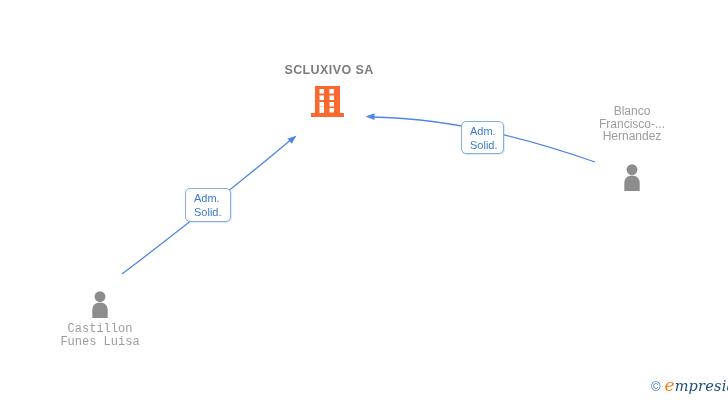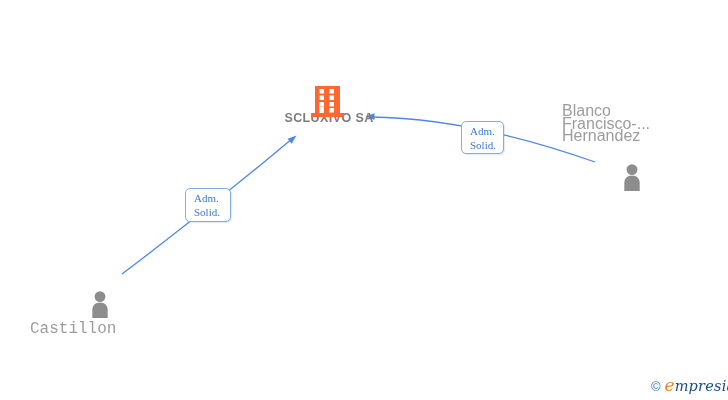--- a/index.html
+++ b/index.html
@@ -3,34 +3,34 @@
 <meta charset="utf-8">
 <style>
   html,body{margin:0;padding:0;background:#fff;}
   .canvas{
     position:relative;width:728px;height:400px;background:#ffffff;overflow:hidden;
     font-family:"Liberation Sans", sans-serif;
   }
   svg.edges{position:absolute;left:0;top:0;}
   .company-title{
     position:absolute;left:254px;top:63px;width:150px;text-align:center;
-    font-size:12.5px;font-weight:bold;color:#7d7d7d;letter-spacing:.4px;margin-top:48px;
+    font-size:12.5px;font-weight:bold;color:#7d7d7d;letter-spacing:.4px;
   }
   .company-icon{position:absolute;left:311px;top:85px;}
   .edge-label{
     position:absolute;background:#fff;border:1px solid #84ade0;border-radius:5px;
     color:#3d79cc;font-size:11px;line-height:13.5px;padding:3px 0 0 8px;
     box-sizing:border-box;box-shadow:1px 1px 1px rgba(120,160,210,.25);
   }
-  .edge-label span{display:block;font-family:Liberation Serif, serif;}
+  .edge-label span{display:block;}
   .edge-label.l1{left:185px;top:188px;width:46px;height:34px;}
   .edge-label.l2{left:461px;top:121px;width:43px;height:33px;}
   .person-icon{position:absolute;}
   .person-name{
-    position:absolute;color:#9c9c9c;font-size:16px;line-height:12.5px;
+    position:absolute;text-align:center;color:#9c9c9c;font-size:12px;line-height:12.5px;
   }
   .person-name span{display:block;}
   .p1-icon{left:88px;top:291px;}
   .p1-name{left:30px;top:323px;width:140px;font-family:Liberation Mono, monospace;}
   .p2-icon{left:620px;top:164px;}
   .p2-name{left:562px;top:105px;width:140px;}
   .footer-logo{
     position:absolute;left:651px;top:375px;display:flex;align-items:baseline;
     text-decoration:none;cursor:pointer;
   }
@@ -77,20 +77,21 @@
   </div>
 
   <div class="person-icon p1-icon">
     <svg width="24" height="27" viewBox="0 0 24 27">
       <circle cx="12" cy="5.6" r="5.4" fill="#8d8d8d"></circle>
       <path d="M12,11.5 C7.2,11.5 4.3,14.6 4.3,19 L4.3,27 L19.7,27 L19.7,19 C19.7,14.6 16.8,11.5 12,11.5 Z" fill="#8d8d8d"></path>
     </svg>
   </div>
   <div class="person-name p1-name">
     <span>Castillon</span>
+    <span>Funes Luisa</span>
   </div>
 
   <div class="person-name p2-name">
     <span>Blanco</span>
     <span>Francisco-...</span>
     <span>Hernandez</span>
   </div>
   <div class="person-icon p2-icon">
     <svg width="24" height="27" viewBox="0 0 24 27">
       <circle cx="12" cy="5.6" r="5.4" fill="#8d8d8d"></circle>

